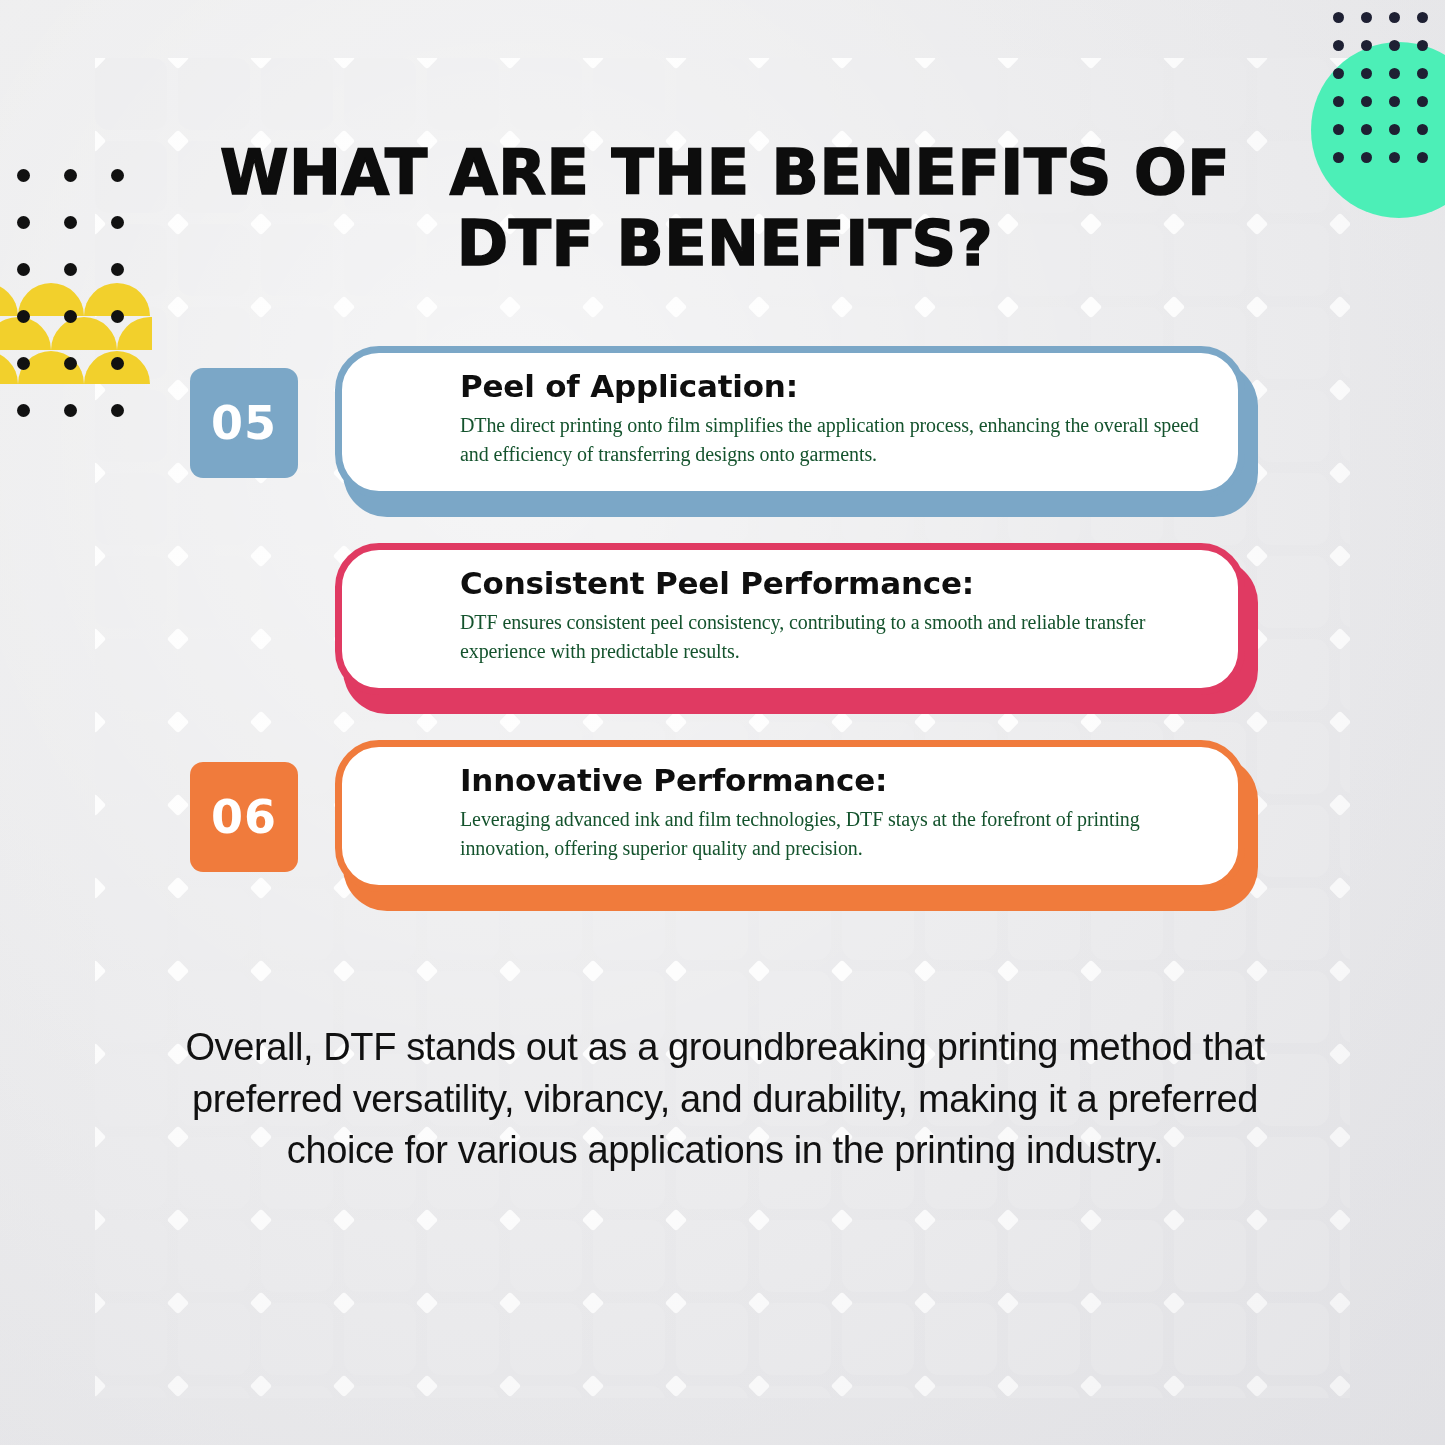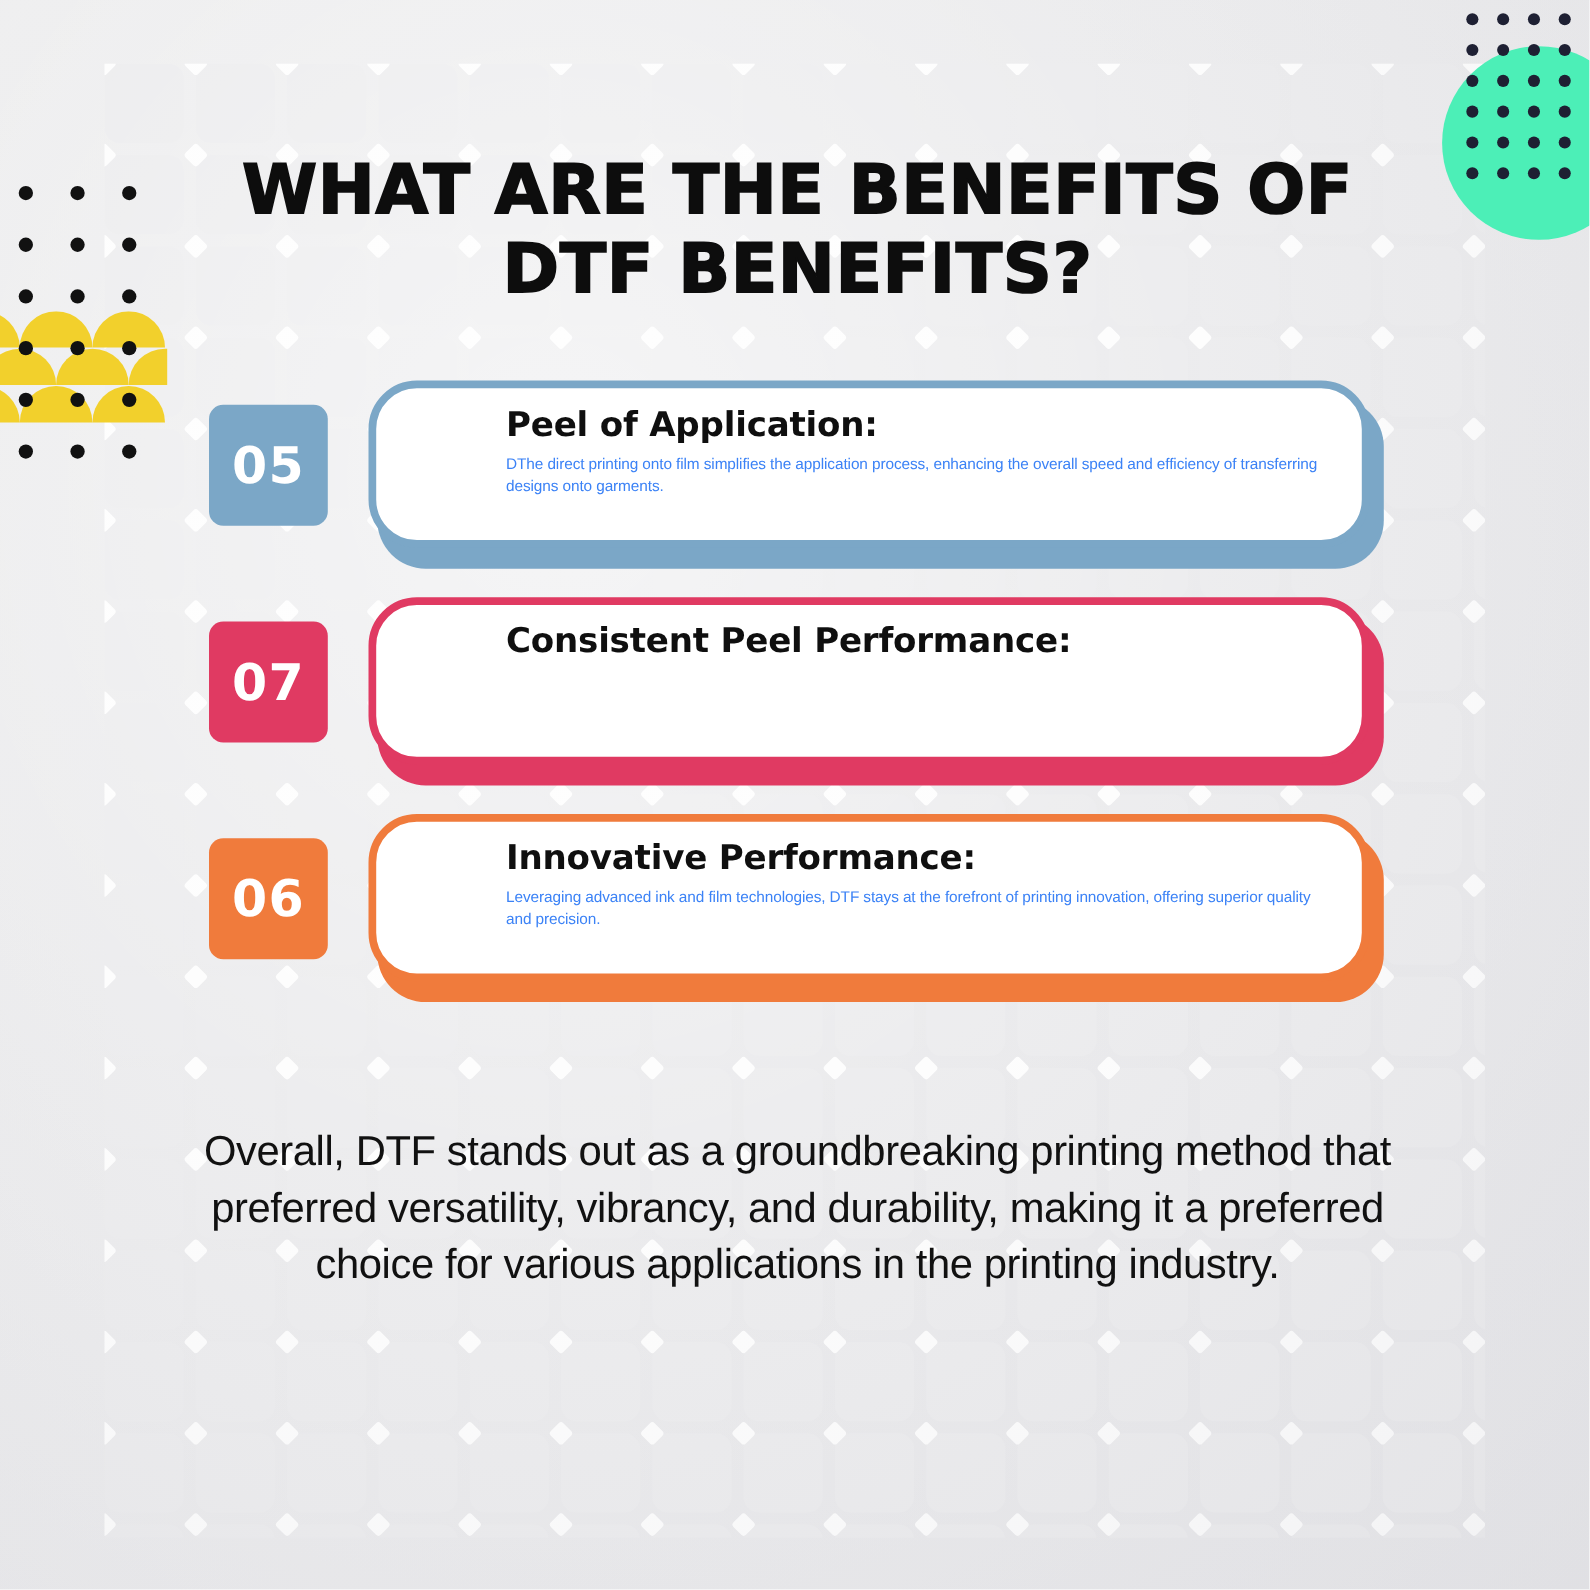--- a/index.html
+++ b/index.html
@@ -198,24 +198,24 @@
     font-family: "DejaVu Sans", sans-serif;
     font-weight: 700;
     font-size: 31px;
     line-height: 1.1;
     color: #0f0f0f;
     letter-spacing: -0.2px;
     margin: 2px 0 8px 0;
   }
 
   .card-body {
-    font-family: Liberation Sans, sans-serif;
-    font-size: 14px;
+    font-family: Liberation Serif, serif;
+    font-size: 20px;
     line-height: 1.45;
-    color: #3b82f6;
+    color: #14532d;
     letter-spacing: -0.1px;
     max-width: 800px;
   }
 
   
   .closing {
     position: absolute;
     left: 175px;
     top: 1022px;
     width: 1100px;
@@ -855,22 +855,22 @@
       <div class="card-title">Peel of Application:</div>
       <div class="card-body">DThe direct printing onto film simplifies the application process, enhancing the overall speed and efficiency of transferring designs onto garments.</div>
     </div>
     <div class="badge" style="background: rgb(123, 167, 199);">05</div>
   </div>
 
   <div class="card-row r2">
     <div class="card-shadow" style="background: rgb(224, 58, 98);"></div>
     <div class="card" style="border-color: rgb(224, 58, 98);">
       <div class="card-title">Consistent Peel Performance:</div>
+      <div class="card-body">DTF ensures consistent peel consistency, contributing to a smooth and reliable transfer experience with predictable results.</div>
     </div>
-    <div class="badge" style="background: rgb(224, 58, 98);">07</div>
   </div>
 
   <div class="card-row r3">
     <div class="card-shadow" style="background: rgb(240, 123, 60);"></div>
     <div class="card" style="border-color: rgb(240, 123, 60);">
       <div class="card-title">Innovative Performance:</div>
       <div class="card-body">Leveraging advanced ink and film technologies, DTF stays at the forefront of printing innovation, offering superior quality and precision.</div>
     </div>
     <div class="badge" style="background: rgb(240, 123, 60);">06</div>
   </div>

